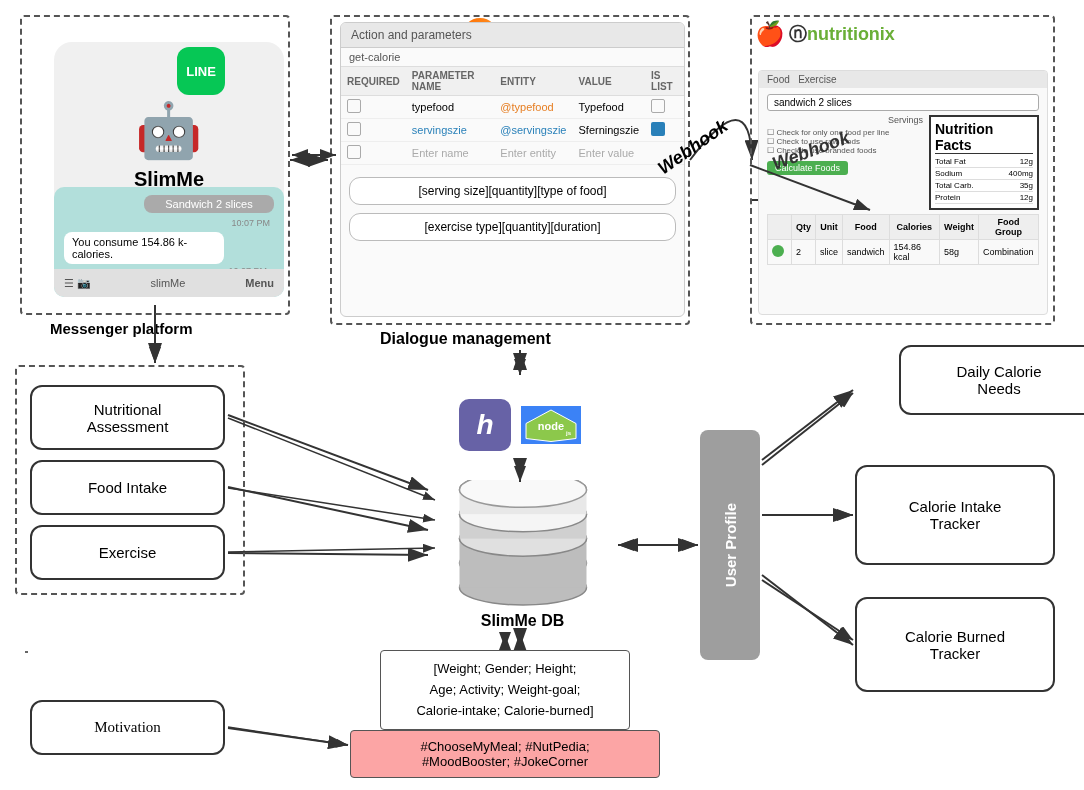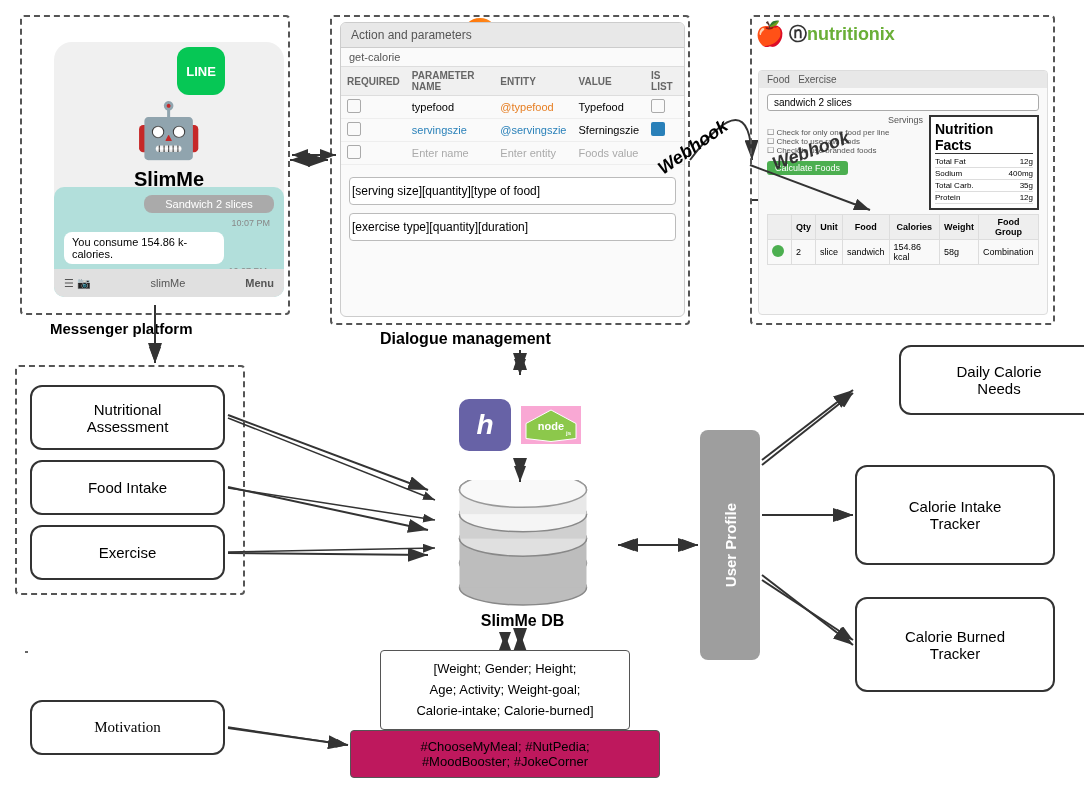--- a/index.html
+++ b/index.html
@@ -214,24 +214,25 @@
     .df-checkbox-empty {
       width: 14px; height: 14px;
       border: 1px solid #aaa;
       display: inline-block;
       border-radius: 2px;
     }
 
     .df-template-box {
       margin: 8px 8px;
       border: 1px solid #bbb;
-      border-radius: 4px;
+      border-radius: 11px;
       padding: 6px 2px;
       font-size: 12px;
       background: #fff;
+      text-align: center;
     }
 
     .dialogflow-logo {
       position: absolute;
       left: 462px; top: 18px;
       display: flex;
       align-items: center;
       gap: 6px;
       font-size: 20px;
       font-weight: bold;
@@ -387,21 +388,21 @@
       border-radius: 10px;
       display: flex;
       align-items: center;
       justify-content: center;
       color: #fff;
       font-size: 24px;
       font-weight: bold;
     }
     .node-icon {
       width: 60px; height: 38px;
-      background: #f9a8d4;
+      background: #3b82f6;
       display: flex;
       align-items: center;
       justify-content: center;
       font-size: 11px;
       font-weight: bold;
     }
     .node-icon svg { width: 60px; height: 38px; }
 
     
     .db-container {
@@ -498,21 +499,21 @@
     
     .hashtag-box {
       position: absolute;
       left: 350px; top: 730px;
       width: 310px;
       border: 1px solid #555;
       border-radius: 4px;
       padding: 8px 4px;
       text-align: center;
       font-size: 13px;
-      background: #be185d;
+      background: #fca5a5;
     }
 
     
     .webhook-label {
       position: absolute;
       left: 660px; top: 160px;
       font-size: 18px;
       font-weight: bold;
       font-style: italic;
     }
@@ -639,21 +640,21 @@
           <td><span class="df-checkbox-empty"></span></td>
           <td class="df-blue">servingszie</td>
           <td class="df-blue">@servingszie</td>
           <td>Sferningszie</td>
           <td><span class="df-check"></span></td>
         </tr>
         <tr>
           <td><span class="df-checkbox-empty"></span></td>
           <td style="color:#aaa;">Enter name</td>
           <td style="color:#aaa;">Enter entity</td>
-          <td style="color:#aaa;">Foods value</td>
+          <td style="color:#aaa;">Enter value</td>
           <td></td>
         </tr>
       </tbody>
     </table>
     <div class="df-template-box" style="margin-top:12px;">[serving  size][quantity][type  of  food]</div>
     <div class="df-template-box">[exercise type][quantity][duration]</div>
   </div>
 
   <div class="label dialogue-label">Dialogue management</div>
 

